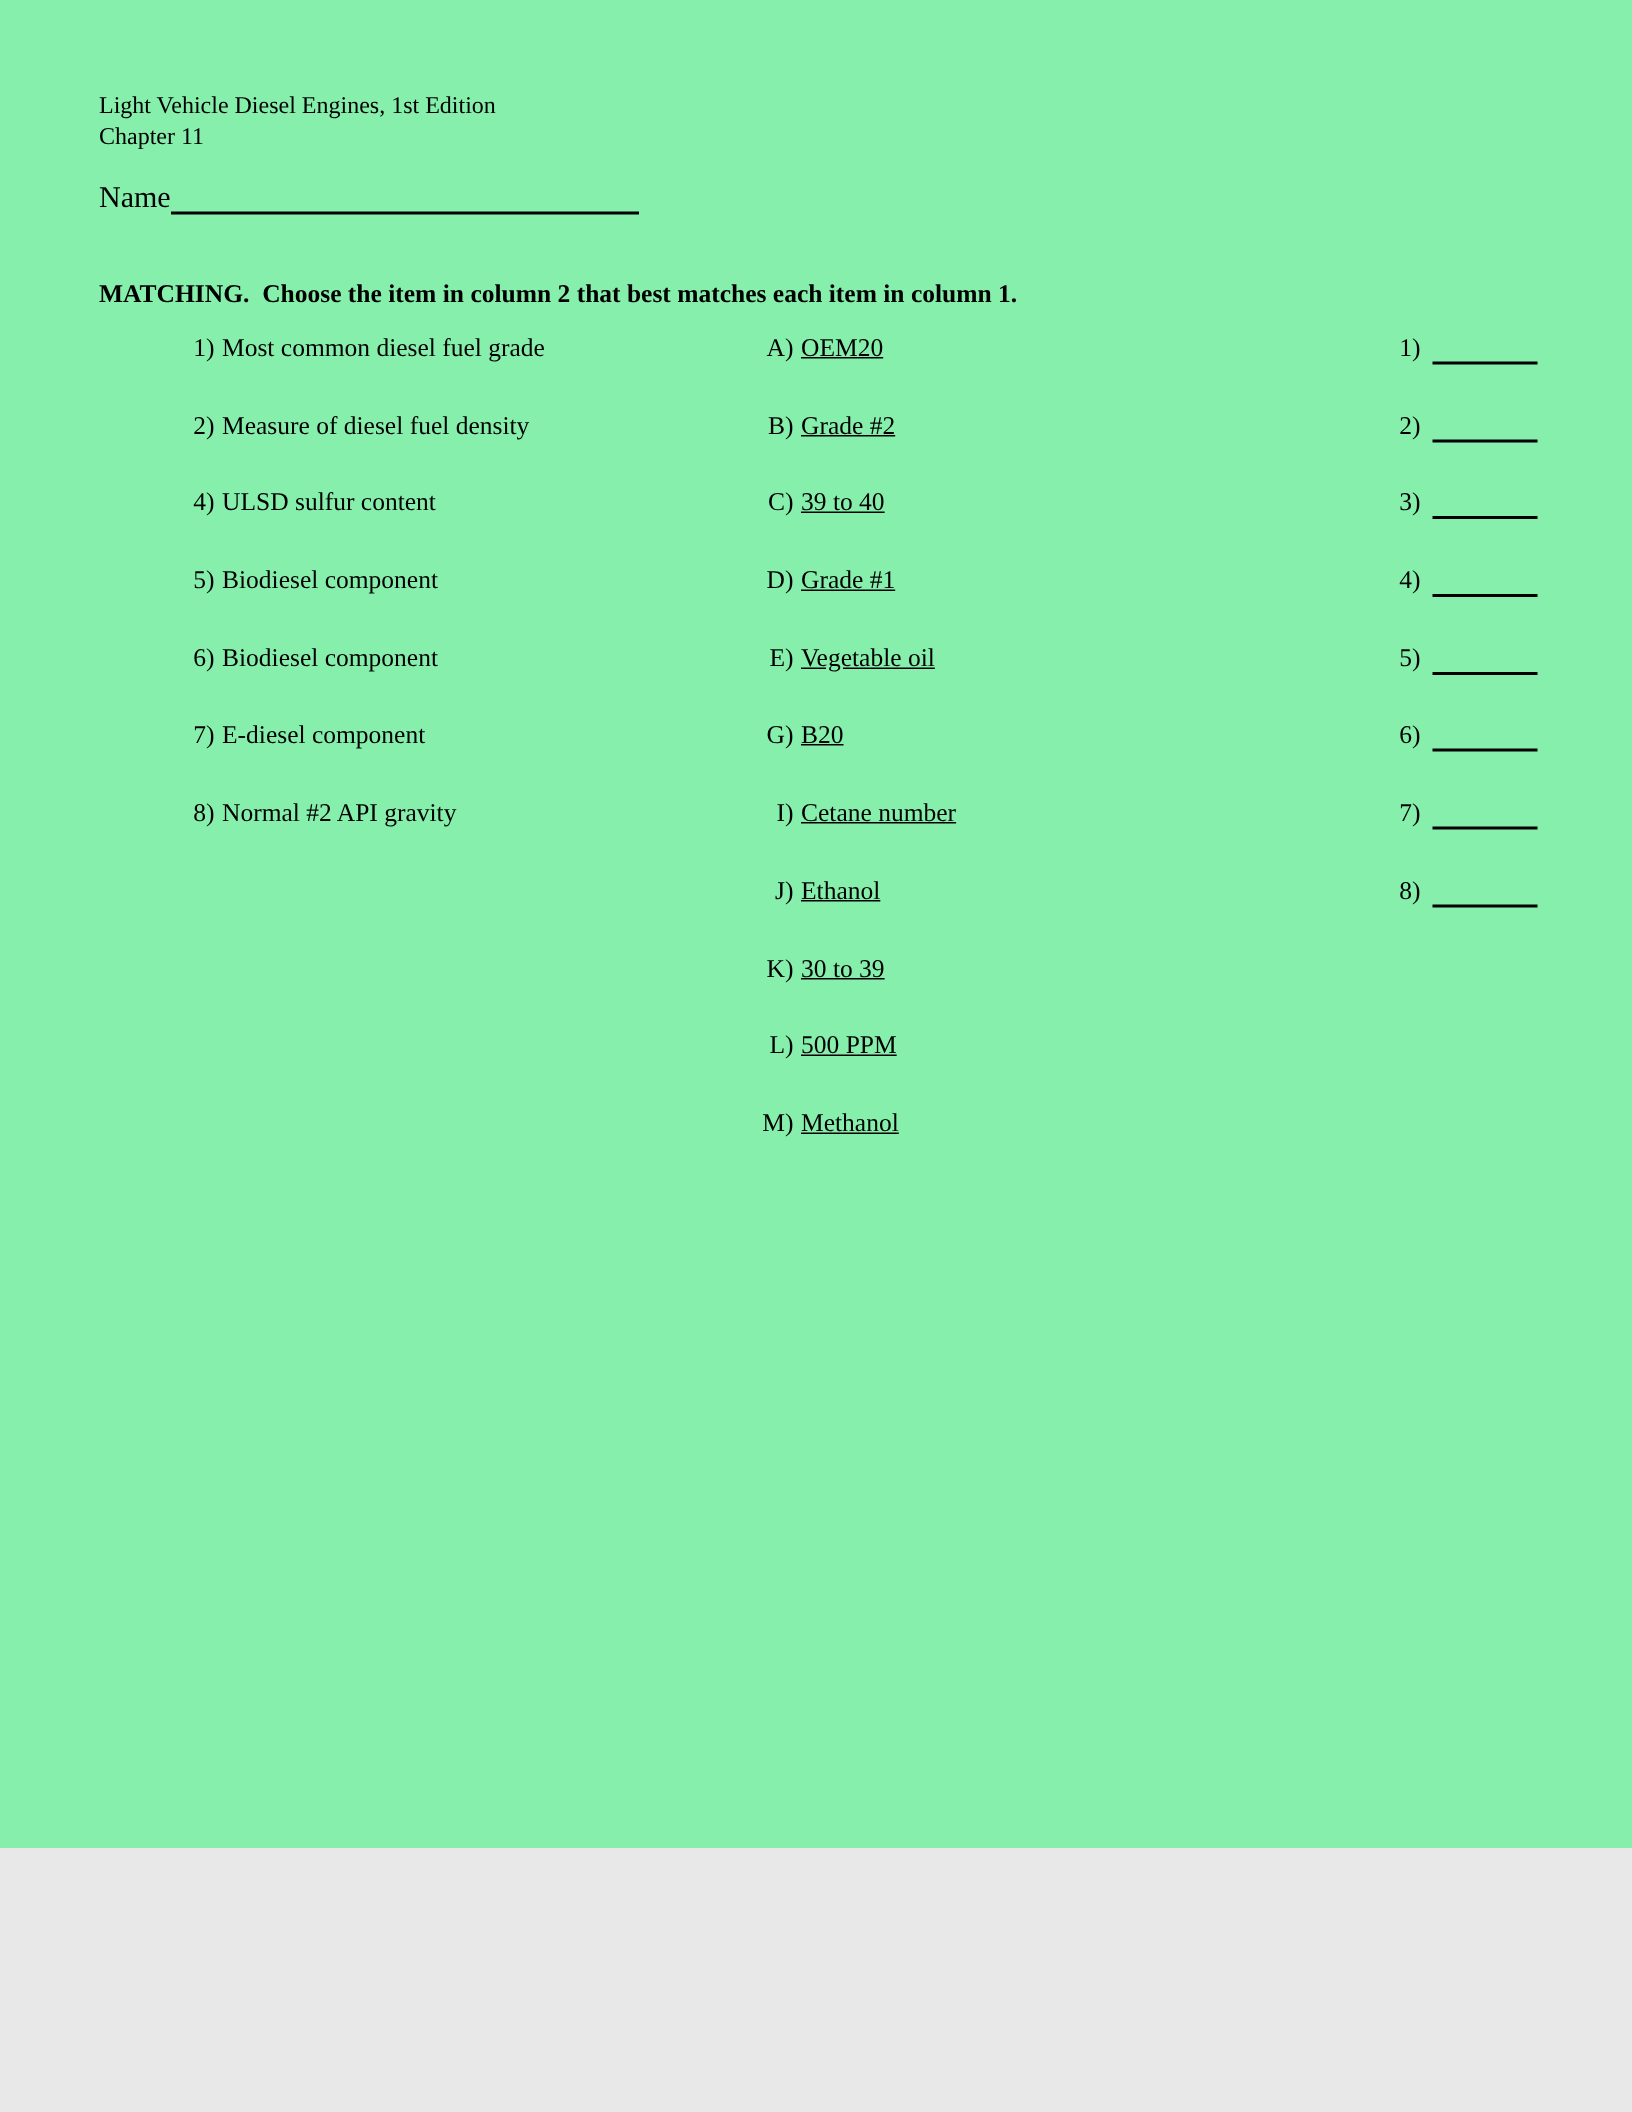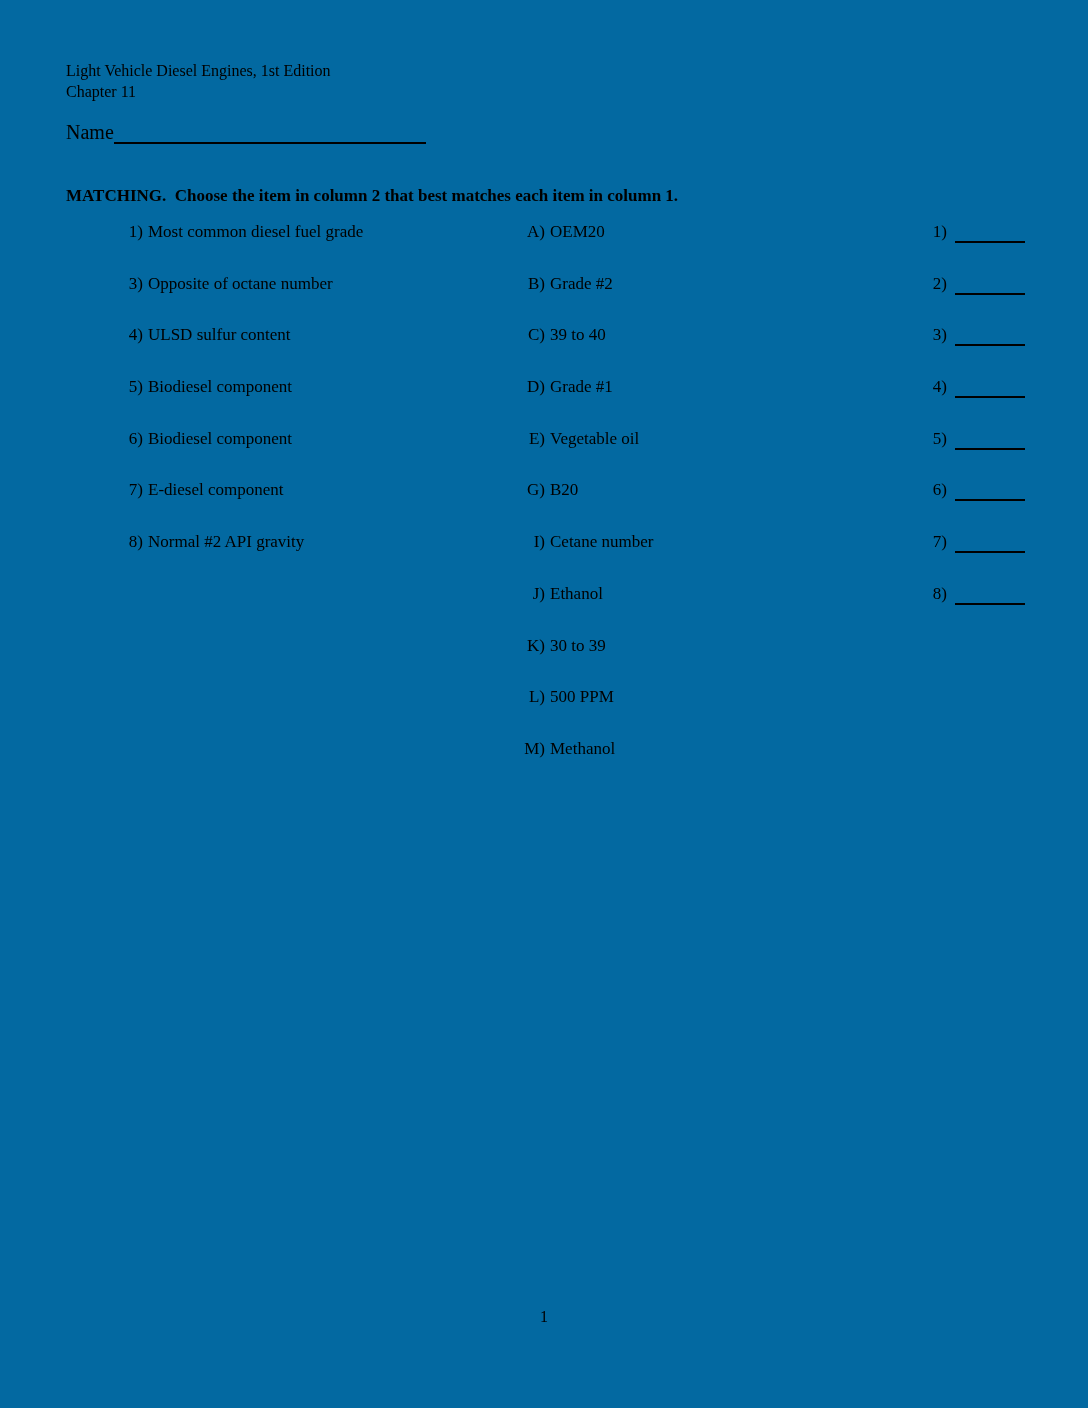--- a/index.html
+++ b/index.html
@@ -1,20 +1,20 @@
 <!DOCTYPE html>
 <html><head>
 <meta charset="utf-8">
 <style>
   html, body { margin: 0; padding: 0; background: #e8e8e8; }
   .page {
     position: relative;
     width: 1088px;
-    height: 1408px;
-    background: #0369a1;
+    height: 1232px;
+    background: #86efac;
     font-family: "Liberation Serif", serif;
     color: #000000;
     overflow: hidden;
   }
   .header {
     position: absolute;
     left: 66px;
     top: 60px;
     font-size: 16px;
     line-height: 21px;
@@ -40,21 +40,21 @@
     font-weight: bold;
     white-space: pre-wrap;
     text-align: center;
   }
   .col {
     position: absolute;
     top: 221px;
     font-size: 17px;
   }
   .col1 { left: 80px; }
-  .col2 { left: 480px; }
+  .col2 { left: 464px; text-decoration: underline; }
   .col3 { left: 888px; }
   .row {
     height: 51.7px;
     line-height: 22px;
     white-space: nowrap;
   }
   .num {
     display: inline-block;
     width: 63px;
     text-align: right;
@@ -90,21 +90,21 @@
   </div>
 
   <div class="name-line">
     <span>Name</span><span class="name-blank"></span>
   </div>
 
   <div class="instructions">MATCHING.  Choose the item in column 2 that best matches each item in column 1.</div>
 
   <div class="col col1" id="col1">
       <div class="row"><span class="num">1)</span><span class="txt">Most common diesel fuel grade</span></div>
-      <div class="row"><span class="num">3)</span><span class="txt">Opposite of octane number</span></div>
+      <div class="row"><span class="num">2)</span><span class="txt">Measure of diesel fuel density</span></div>
       <div class="row"><span class="num">4)</span><span class="txt">ULSD sulfur content</span></div>
       <div class="row"><span class="num">5)</span><span class="txt">Biodiesel component</span></div>
       <div class="row"><span class="num">6)</span><span class="txt">Biodiesel component</span></div>
       <div class="row"><span class="num">7)</span><span class="txt">E-diesel component</span></div>
       <div class="row"><span class="num">8)</span><span class="txt">Normal #2 API gravity</span></div>
     </div>
   <div class="col col2" id="col2">
       <div class="row"><span class="num">A)</span><span class="txt">OEM20</span></div>
       <div class="row"><span class="num">B)</span><span class="txt">Grade #2</span></div>
       <div class="row"><span class="num">C)</span><span class="txt">39 to 40</span></div>

